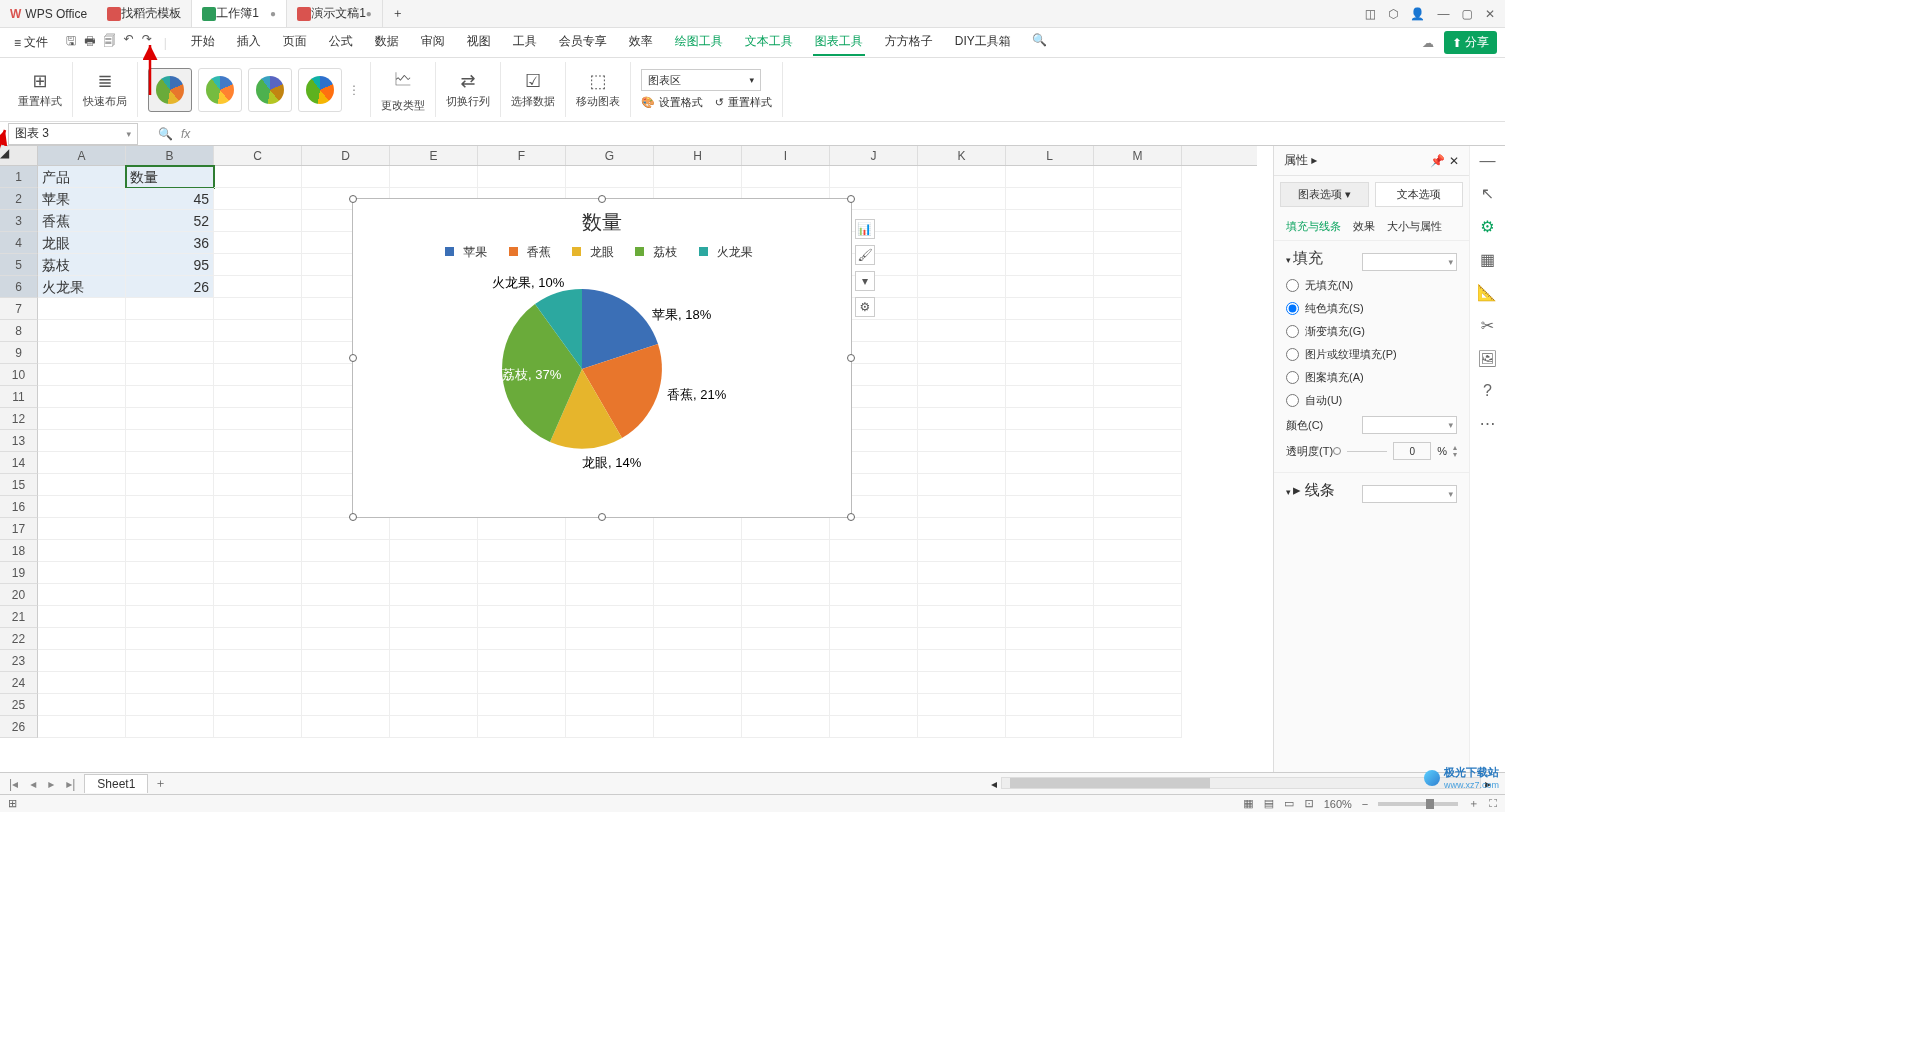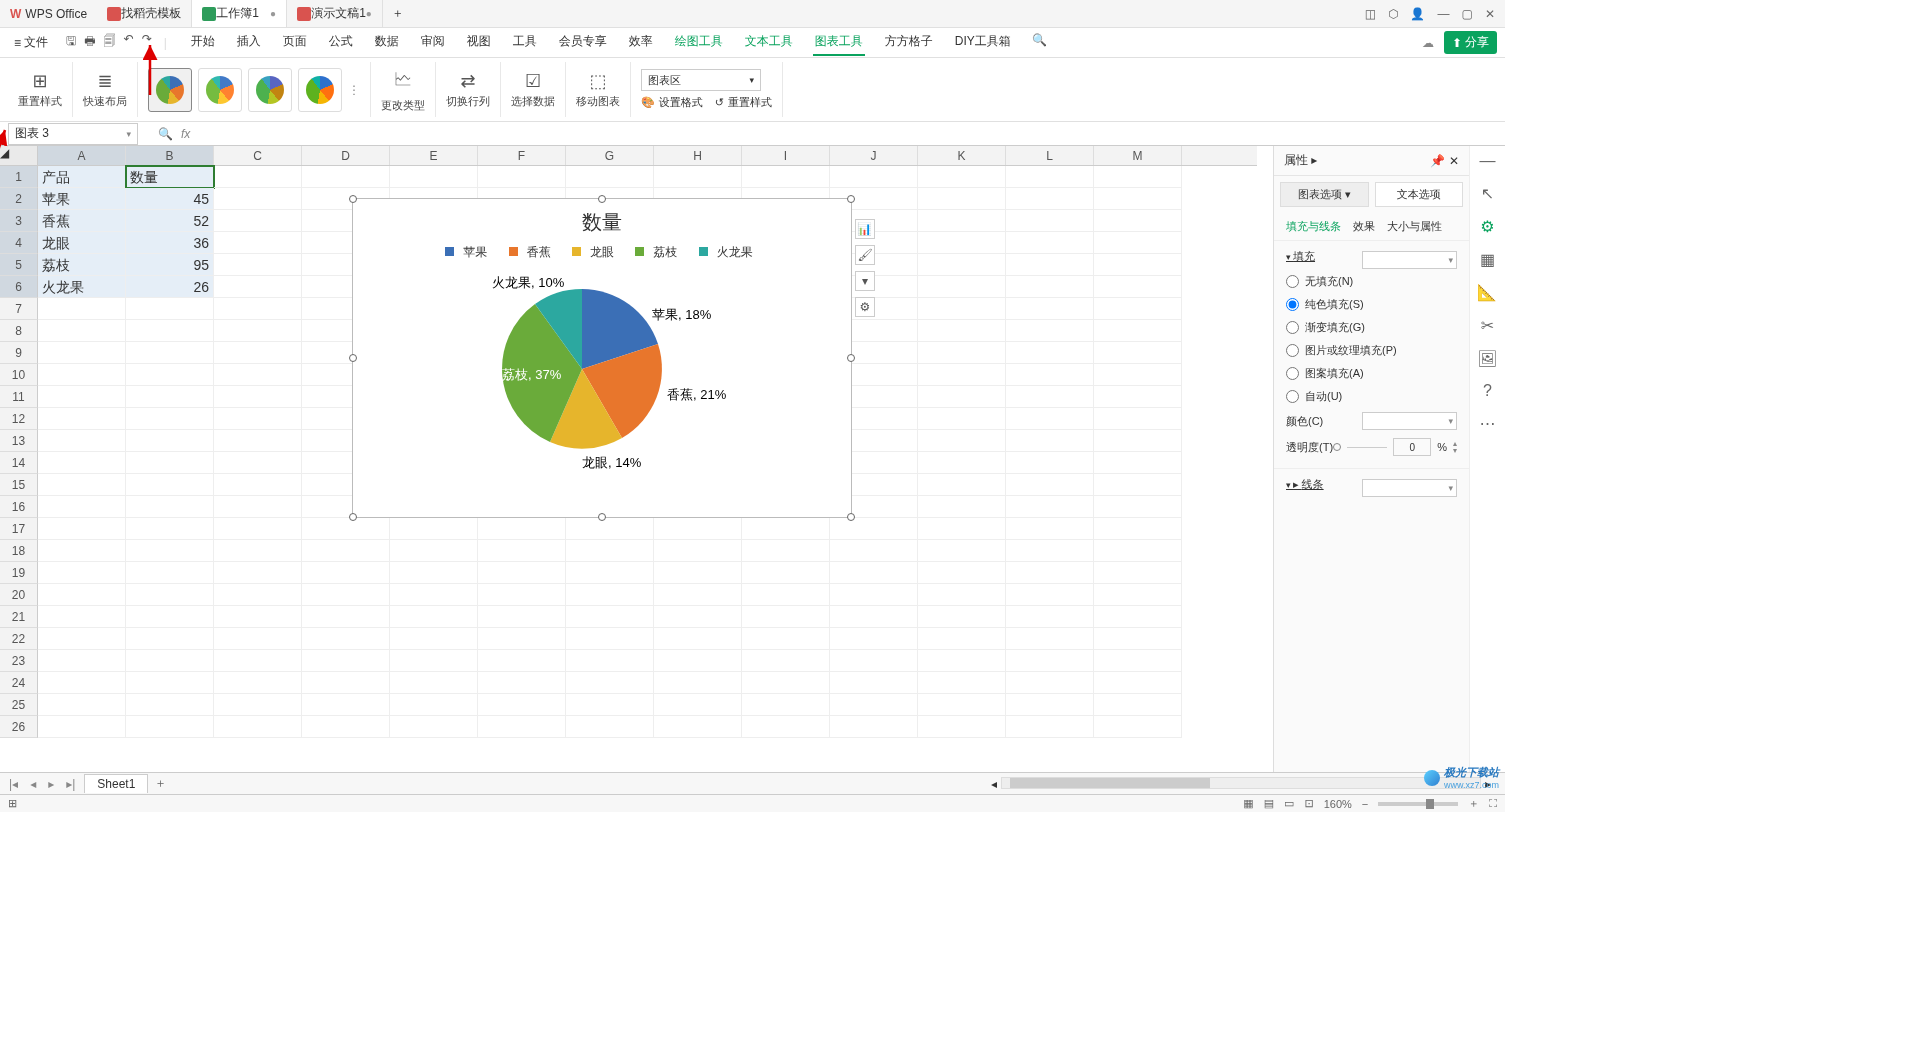--- a/index.html
+++ b/index.html
@@ -82,21 +82,21 @@
 .chart-side-btns .csb { width:20px; height:20px; border:1px solid #ccc; background:#fff; display:flex; align-items:center; justify-content:center; cursor:pointer; font-size:12px; color:#555;}
 
 
 .sp-header { display:flex; align-items:center; justify-content:space-between; padding:6px 10px; border-bottom:1px solid #e5e5e5;}
 .sp-tabs { display:flex; padding:6px; gap:6px;}
 .sp-tabs .spt { flex:1; text-align:center; padding:4px; border:1px solid #ddd; background:#fff; cursor:pointer; font-size:11px;}
 .sp-tabs .spt.active { background:#eee;}
 .sp-subtabs { display:flex; gap:12px; padding:6px 12px; font-size:11px; border-bottom:1px solid #eee;}
 .sp-subtabs .active { color:#0aa35e;}
 .sp-section { padding:8px 12px;}
-.sp-sec-title { font-size:11px; color:#333; margin-bottom:6px; cursor:pointer;text-decoration:underline;}
+.sp-sec-title { font-size:15px; color:#333; margin-bottom:6px; cursor:pointer;}
 .sp-sec-title::before { content:"▾ "; font-size:9px;}
 .sp-radio { display:flex; align-items:center; gap:6px; padding:4px 0; font-size:11px; cursor:pointer;}
 .sp-radio input { cursor:pointer;}
 .sp-field { display:flex; align-items:center; justify-content:space-between; padding:4px 0; font-size:11px;}
 .sp-field .swatch { width:95px; height:18px; border:1px solid #ccc; background:#fff; display:flex; align-items:center; justify-content:flex-end; padding-right:3px;}
 .sp-slider { display:flex; align-items:center; gap:6px;}
 .sp-slider .valbox{width:38px; height:18px; border:1px solid #ccc; text-align:center; font-size:10px; line-height:18px;}
 .fill-preview { width:95px; height:18px; border:1px solid #ccc; background:#fff;}
 
 
@@ -874,16 +874,16 @@
         <div class="zt"></div>
       </div>
     <span>＋</span>
     <span>⛶</span>
   </div>
 </div>
 
 <div class="watermark">
   <div class="wicon"></div>
   <div>
-    <div style="font-weight:bold;color:#2a7ac0;font-style:italic;">极光下载站</div>
+    <div style="font-weight:bold;color:#2a7ac0;">极光下载站</div>
     <div style="font-size:9px;color:#4aa0dd;">www.xz7.com</div>
   </div>
 </div>
 
 </body></html>

